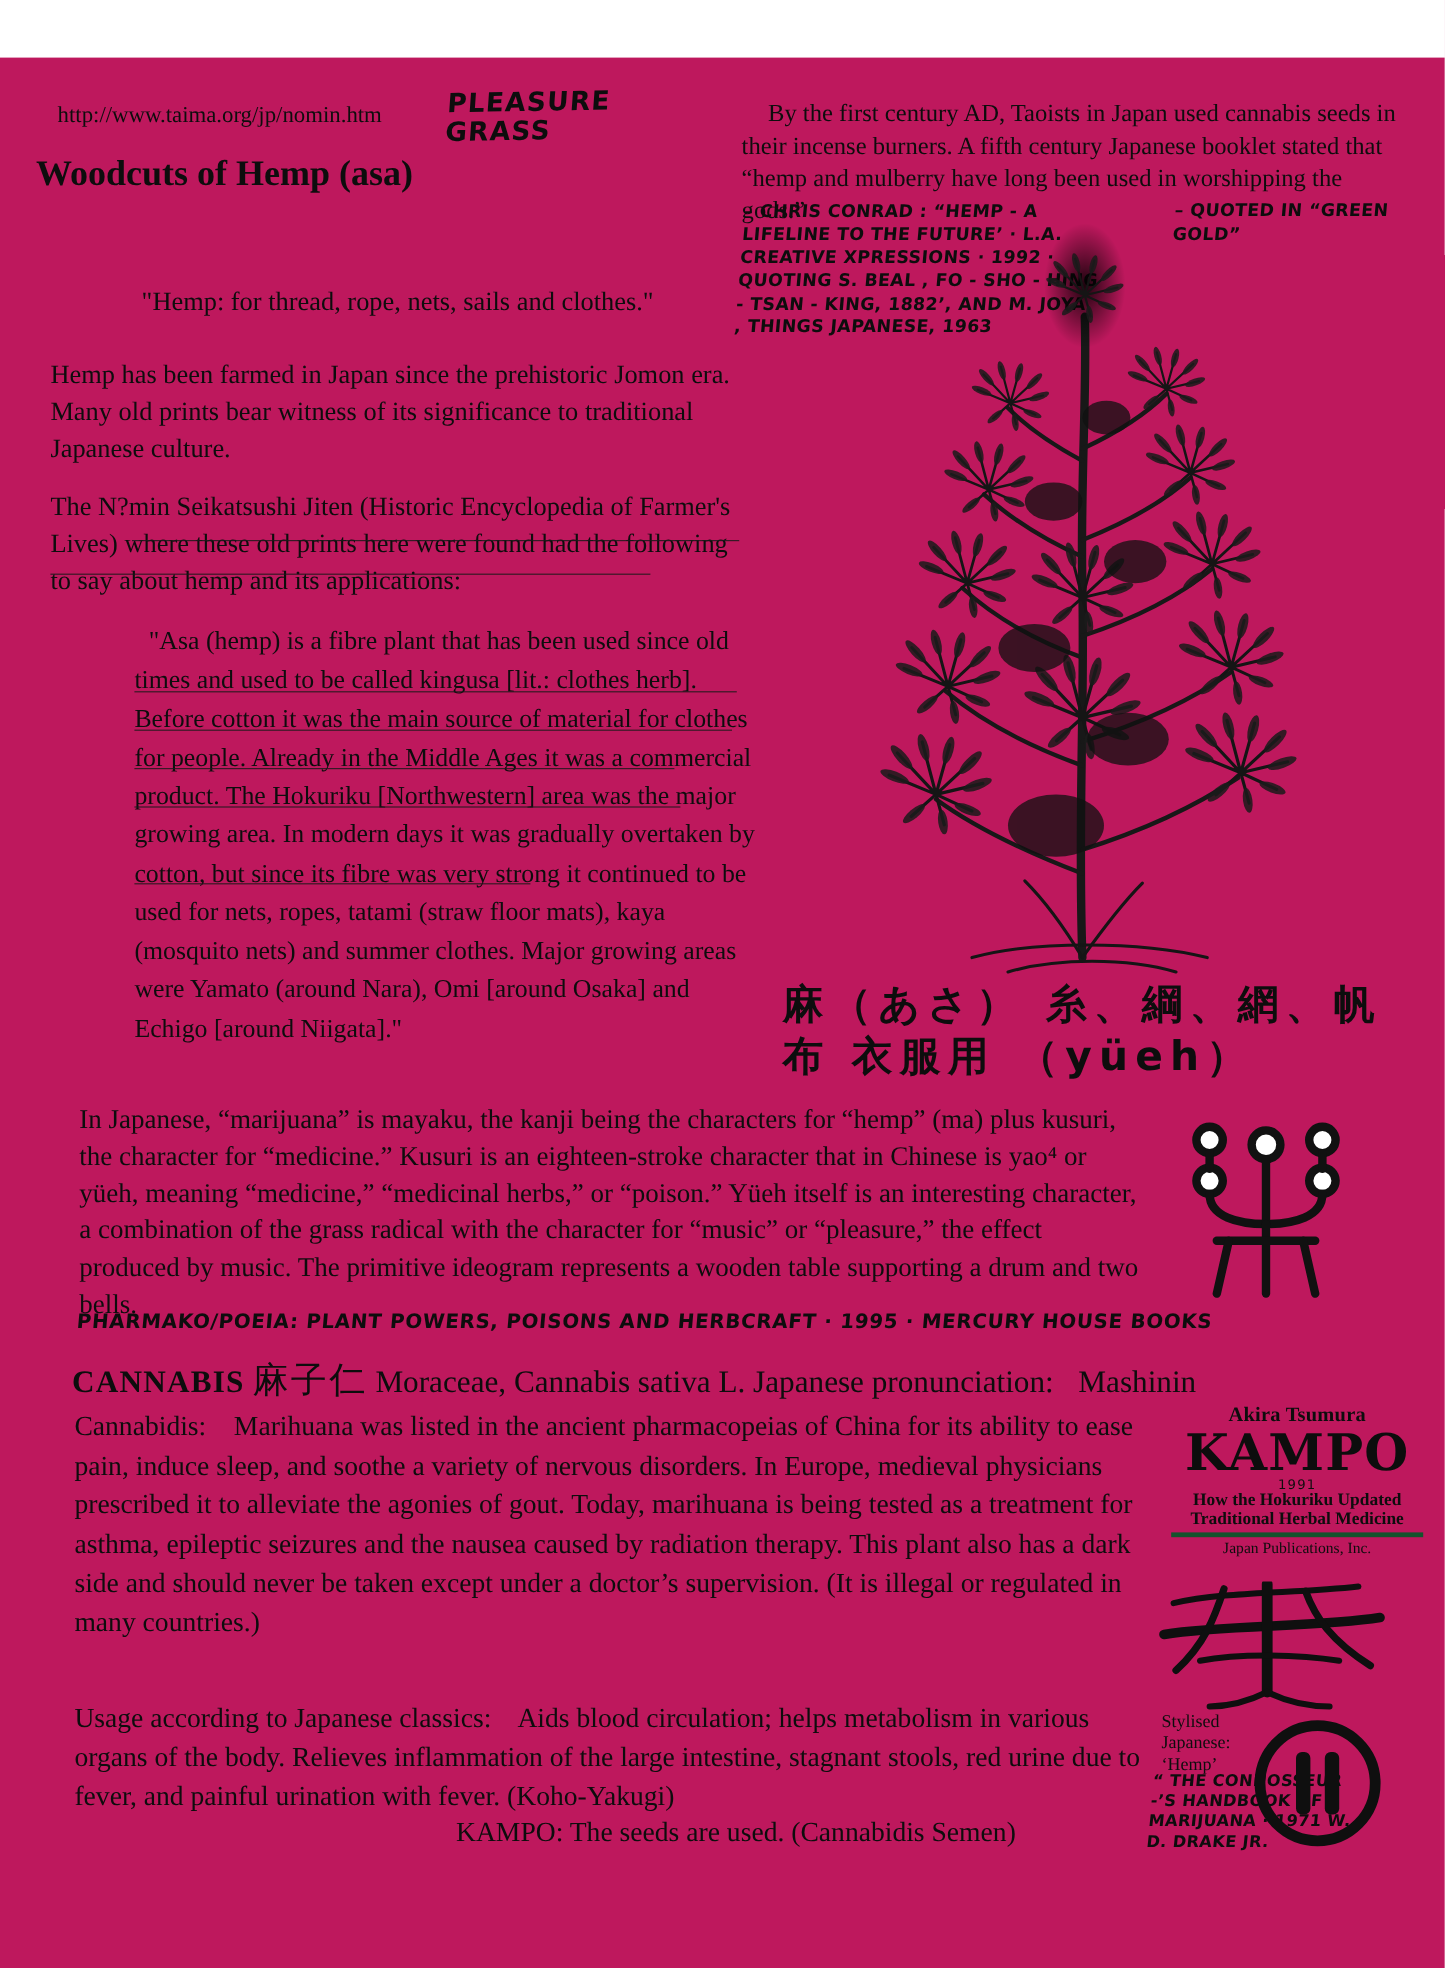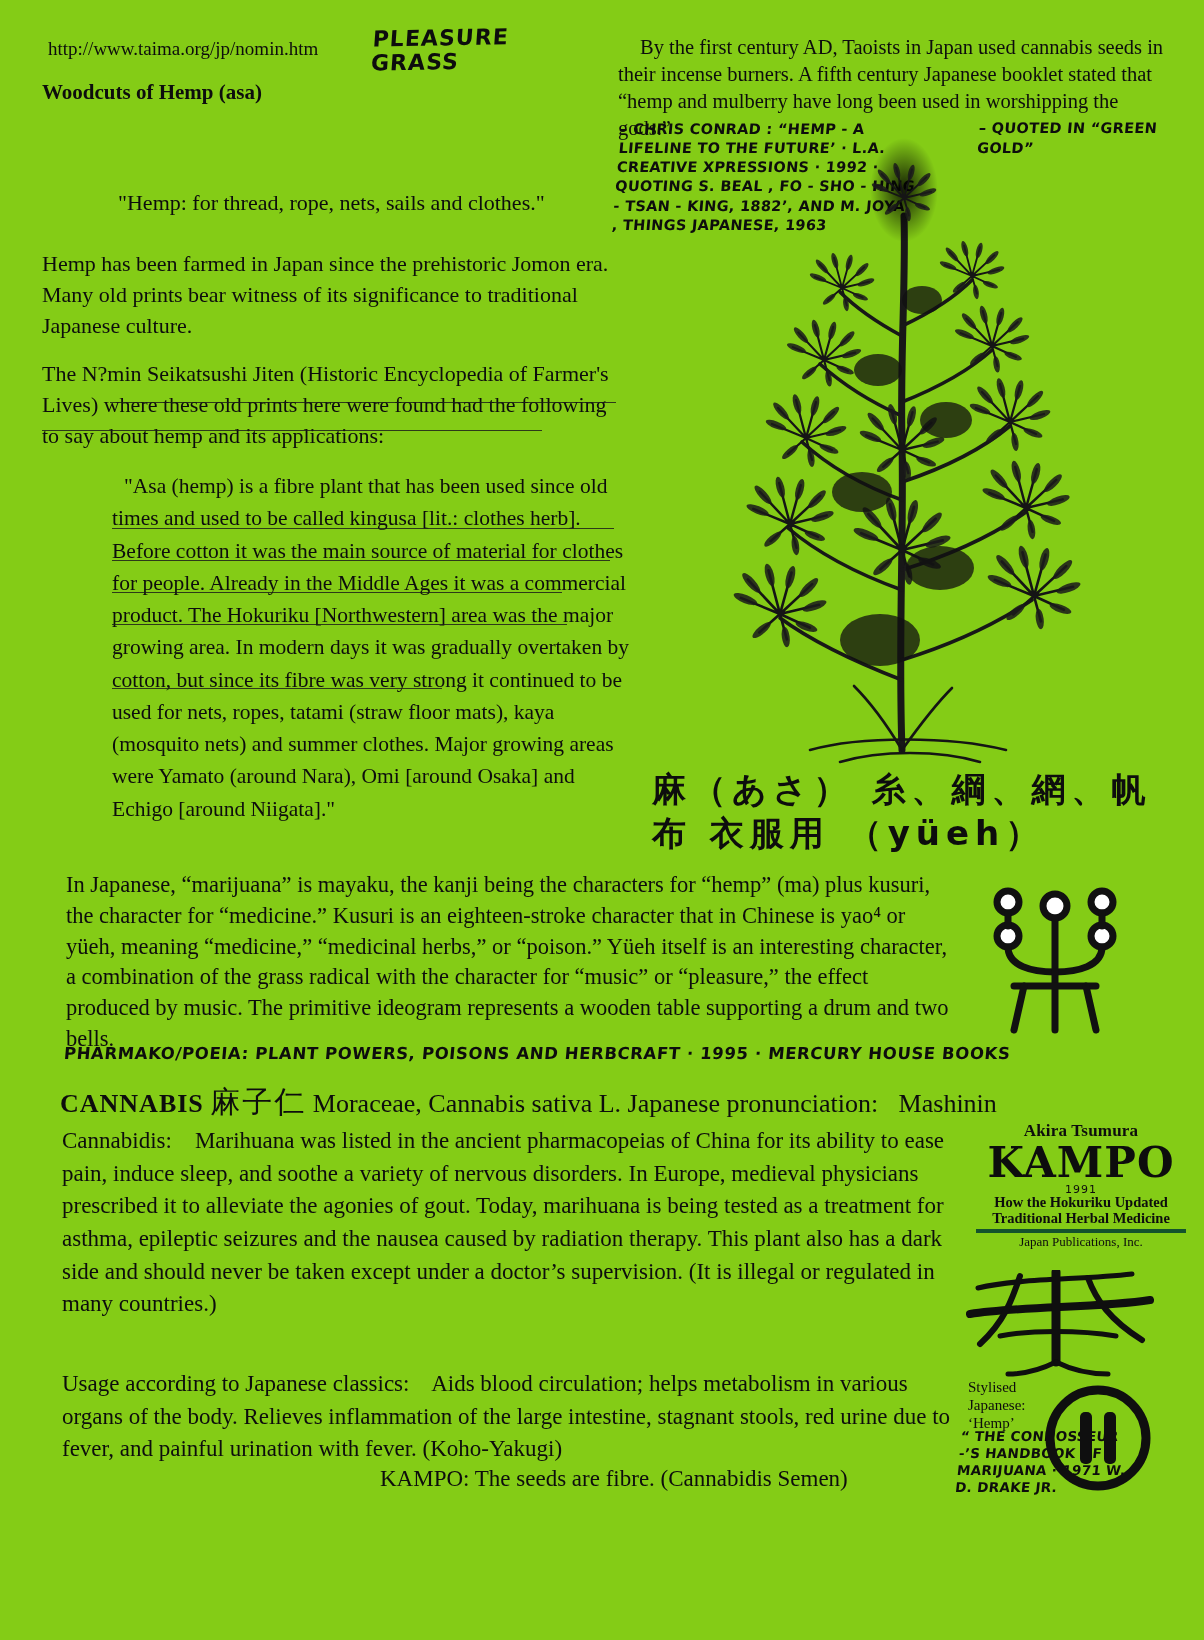--- a/index.html
+++ b/index.html
@@ -11,21 +11,22 @@
     width: 1204px;
     height: 1640px;
     position: relative;
     font-family: "Liberation Serif", serif;
     color: #0d0d0d;
     overflow: hidden;
   }
   .page {
     position: absolute;
     inset: 0;
-    background: #84cc16;
+    background: #be185d;
+    margin-top: 48px;
   }
   .it { font-style: italic; }
   .bold { font-weight: bold; }
 
   
   #url-line {
     position: absolute;
     left: 48px; top: 38px;
     font-size: 19px;
     font-family: "Liberation Serif", serif;
@@ -36,22 +37,22 @@
     width: 180px;
     font-family: "DejaVu Sans", sans-serif;
     font-weight: 700;
     font-size: 22px;
     line-height: 1.08;
     letter-spacing: 1px;
     transform: skewX(-5deg) rotate(-1deg);
   }
   #title-main {
     position: absolute;
-    left: 42px; top: 80px;
-    font-size: 21px;
+    left: 30px; top: 80px;
+    font-size: 30px;
     font-weight: bold;
   }
   #title-sub {
     position: absolute;
     left: 42px; top: 110px;
     width: 560px;
     font-size: 23px;
     font-style: italic;
     line-height: 1.22;
   }
@@ -428,21 +429,21 @@
     &nbsp;&nbsp;
     <span>Marihuana was listed in the ancient pharmacopeias of China for its ability to ease pain, induce sleep, and soothe a variety of nervous disorders. In Europe, medieval physicians prescribed it to alleviate the agonies of gout. Today, marihuana is being tested as a treatment for asthma, epileptic seizures and the nausea caused by radiation therapy. This plant also has a dark side and should never be taken except under a doctor’s supervision. (It is illegal or regulated in many countries.)</span>
   </div>
 
   <div id="para-usage">
     <span>Usage according to Japanese classics:</span>
     &nbsp;&nbsp;
     <span>Aids blood circulation; helps metabolism in various organs of the body. Relieves inflammation of the large intestine, stagnant stools, red urine due to fever, and painful urination with fever. (Koho-Yakugi)</span>
   </div>
 
-  <div id="kampo-line">KAMPO:   The seeds are fibre. (Cannabidis Semen)</div>
+  <div id="kampo-line">KAMPO:   The seeds are used. (Cannabidis Semen)</div>
 
   <div id="kampo-logo">
     <div class="author">Akira Tsumura</div>
     <div class="kampo">KAMPO</div>
     <div class="year">1991</div>
     <div class="sub1">How the Hokuriku Updated</div>
     <div class="sub2">Traditional Herbal Medicine</div>
     <div class="pub">Japan Publications, Inc.</div>
   </div>
 

